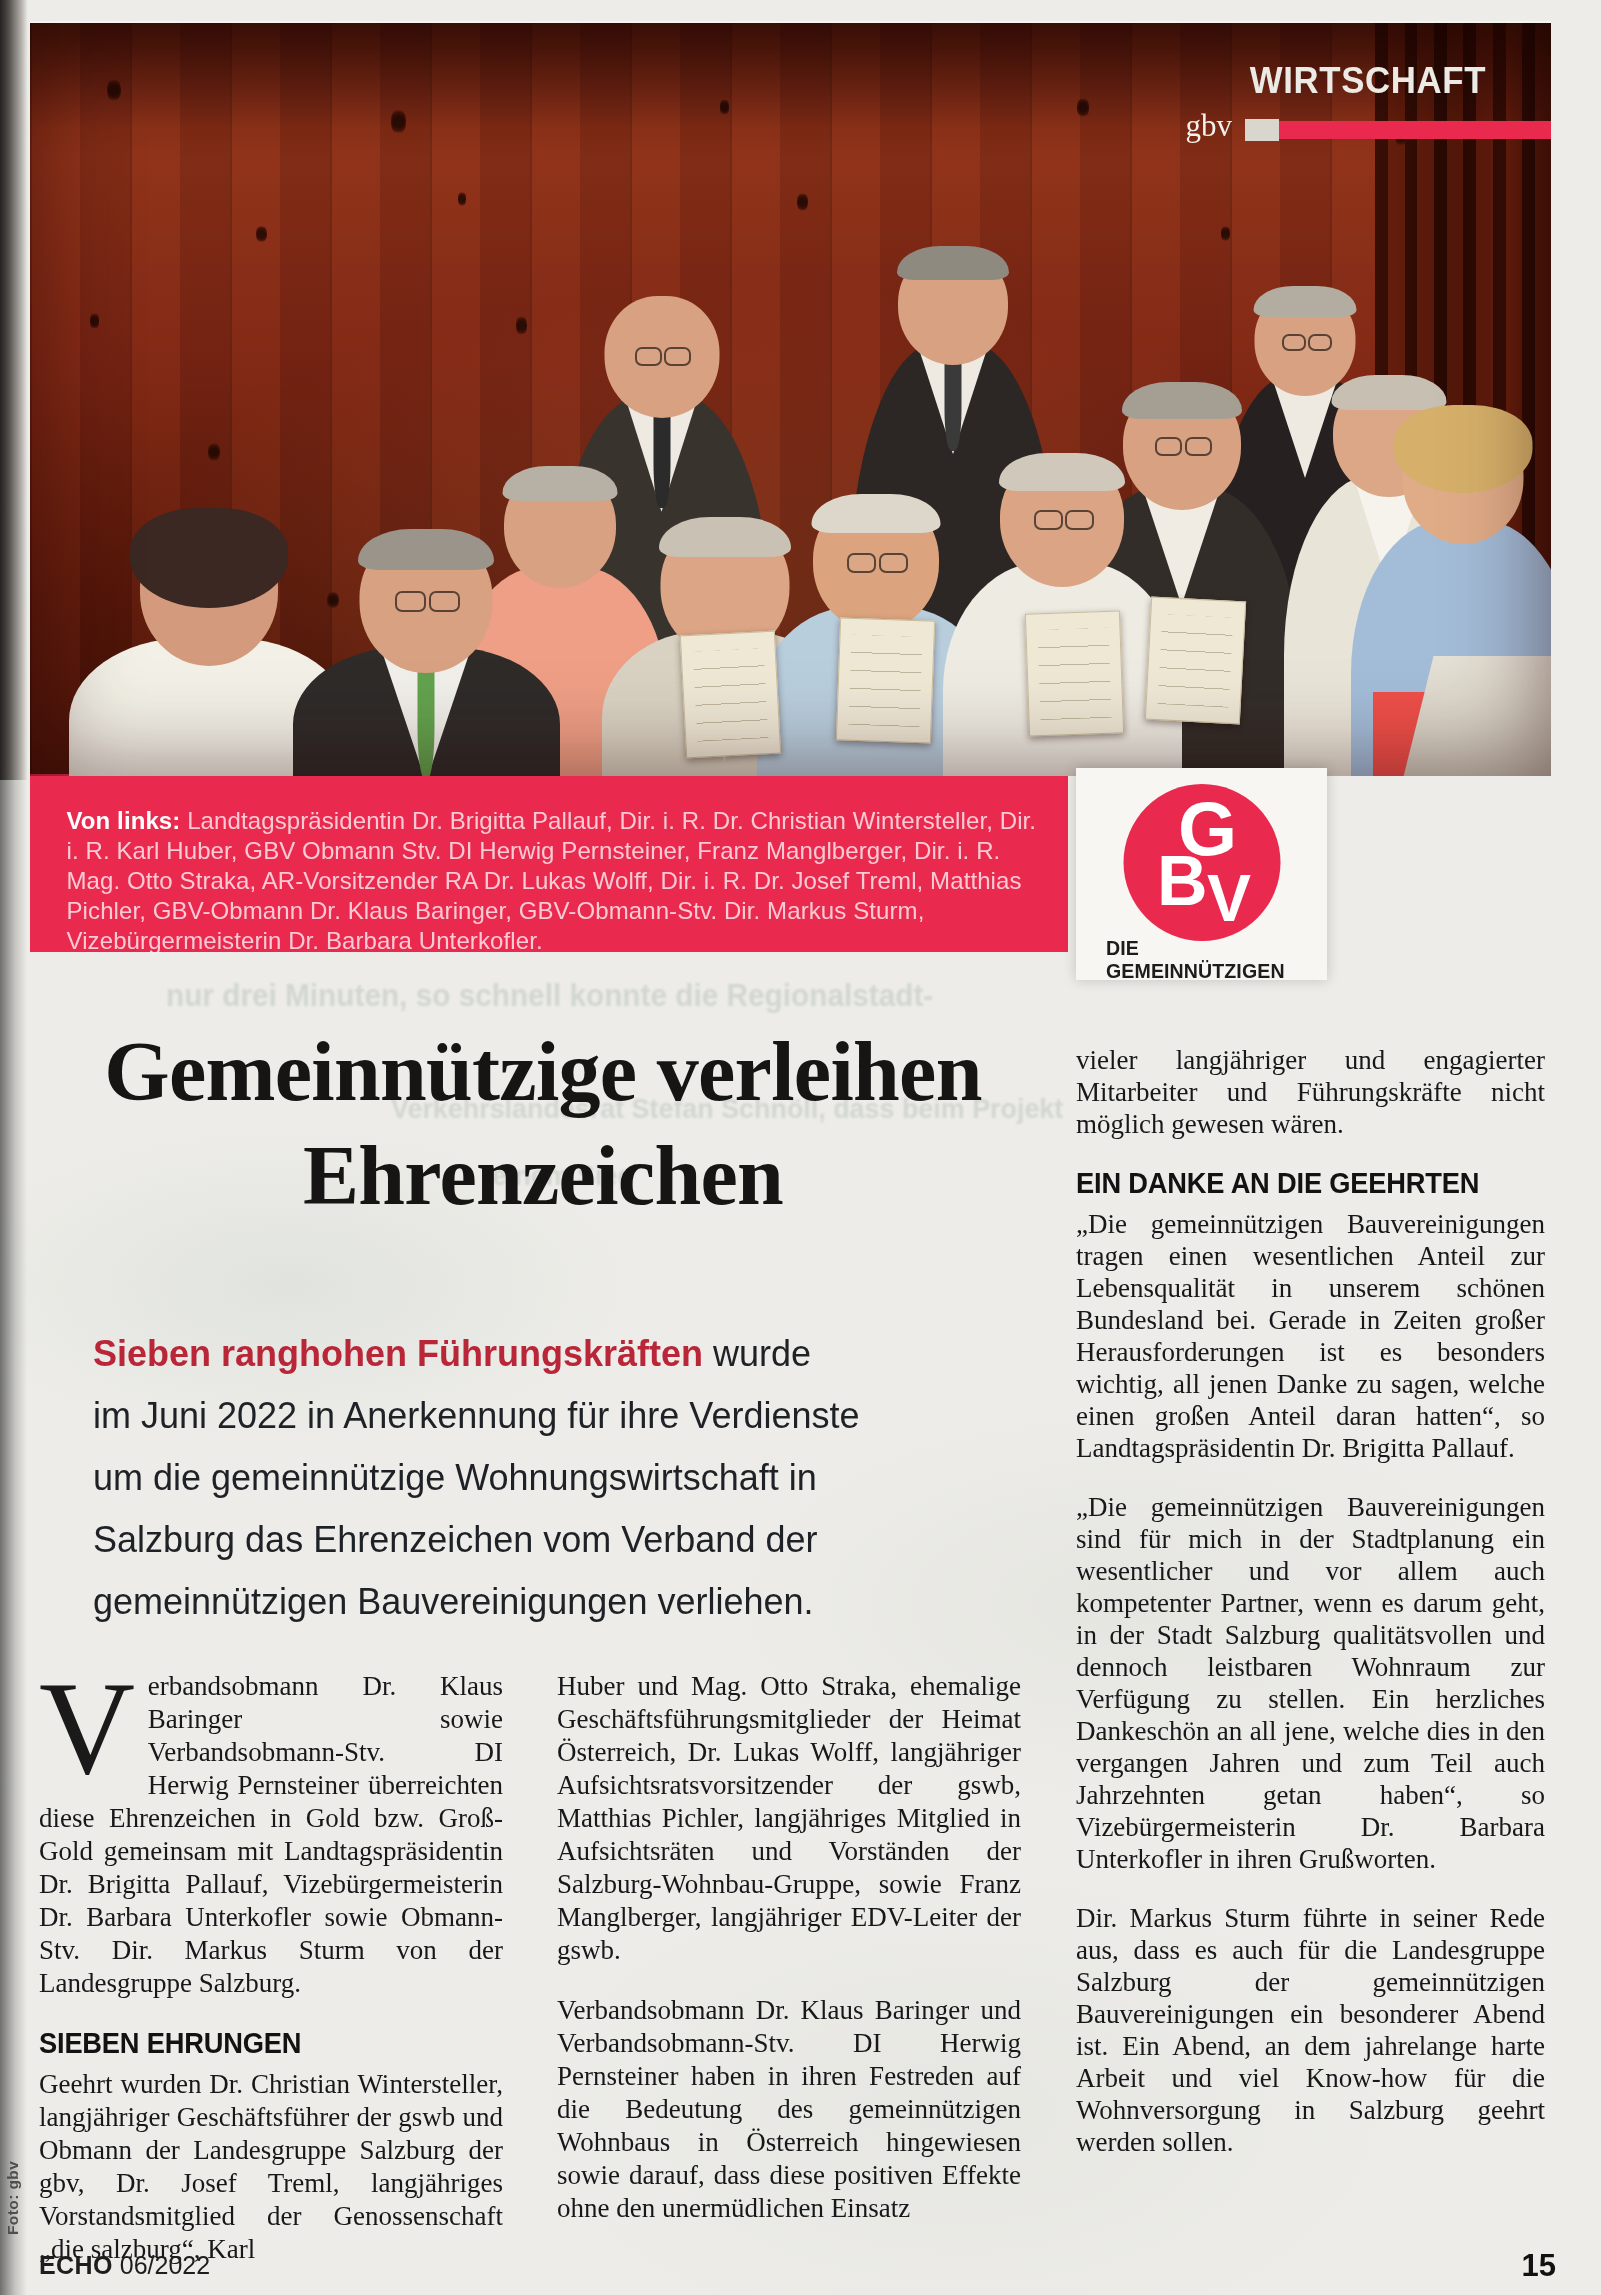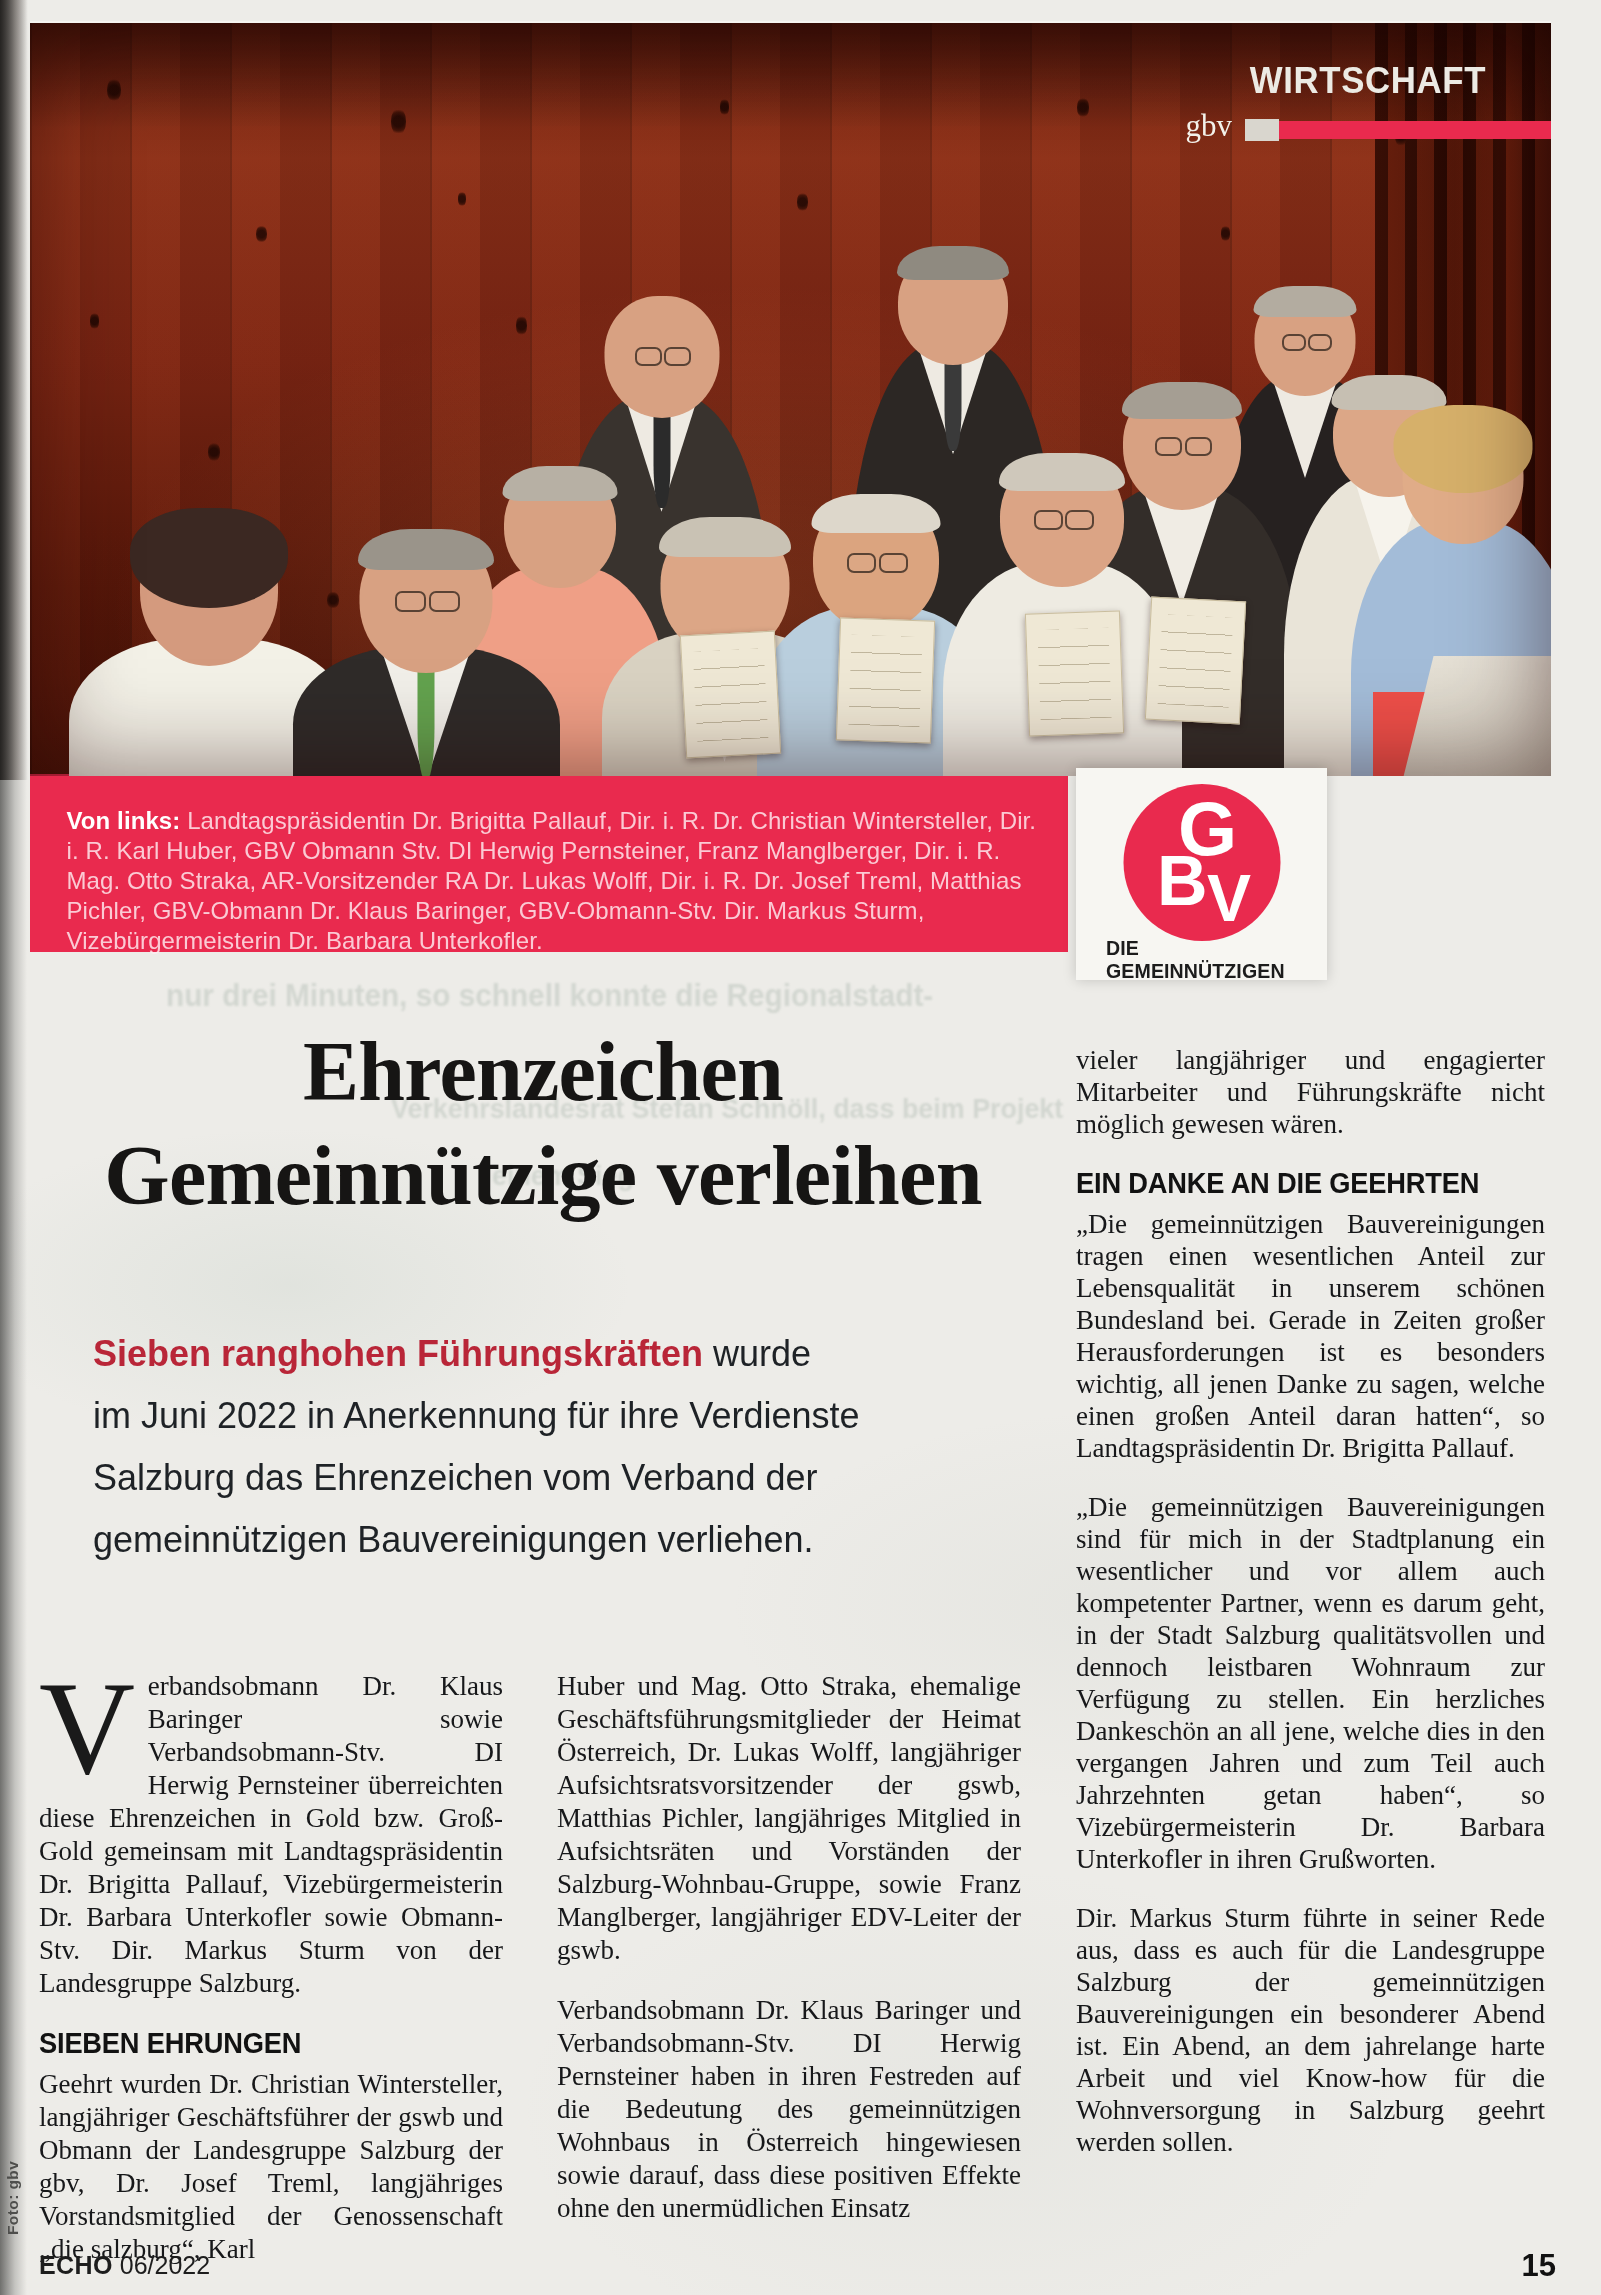--- a/index.html
+++ b/index.html
@@ -265,27 +265,28 @@
     </div>
   </div>
 
   <div id="ghosts">
       <div class="ghost" style="left: 166px; top: 978px; font-size: 31px;">nur drei Minuten, so schnell konnte die Regionalstadt-</div>
       <div class="ghost" style="left: 391px; top: 1093px; font-size: 28px;">Verkehrslandesrat Stefan Schnöll, dass beim Projekt</div>
       <div class="ghost" style="left: 492px; top: 1160px; font-size: 28px;">einem Sieg</div>
     </div>
 
   <h1 class="headline">
+    <div>Gemeinnützige verleihen</div>
     <div>Ehrenzeichen</div>
-    <div>Gemeinnützige verleihen</div>
   </h1>
 
   <div class="standfirst" id="standfirst">
       <div><span class="hl">Sieben ranghohen Führungskräften</span> wurde</div>
       <div>im Juni 2022 in Anerkennung für ihre Verdienste</div>
+      <div>um die gemeinnützige Wohnungswirtschaft in</div>
       <div>Salzburg das Ehrenzeichen vom Verband der</div>
       <div>gemeinnützigen Bauvereinigungen verliehen.</div>
     </div>
 
   <div class="col col1">
     <p class="body"><span class="dropcap">V</span><span>erbandsobmann Dr. Klaus Baringer sowie Verbandsobmann-Stv. DI Herwig Pernsteiner überreichten diese Ehrenzeichen in Gold bzw. Groß-Gold gemeinsam mit Landtagspräsidentin Dr. Brigitta Pallauf, Vizebürgermeisterin Dr. Barbara Unterkofler sowie Obmann-Stv. Dir. Markus Sturm von der Landesgruppe Salzburg.</span></p>
     <h3 class="subhead">SIEBEN EHRUNGEN</h3>
     <p class="body">Geehrt wurden Dr. Christian Wintersteller, langjähriger Geschäftsführer der gswb und Obmann der Landesgruppe Salzburg der gbv, Dr. Josef Treml, langjähriges Vorstandsmitglied der Genossenschaft „die salzburg“, Karl</p>
   </div>
 

